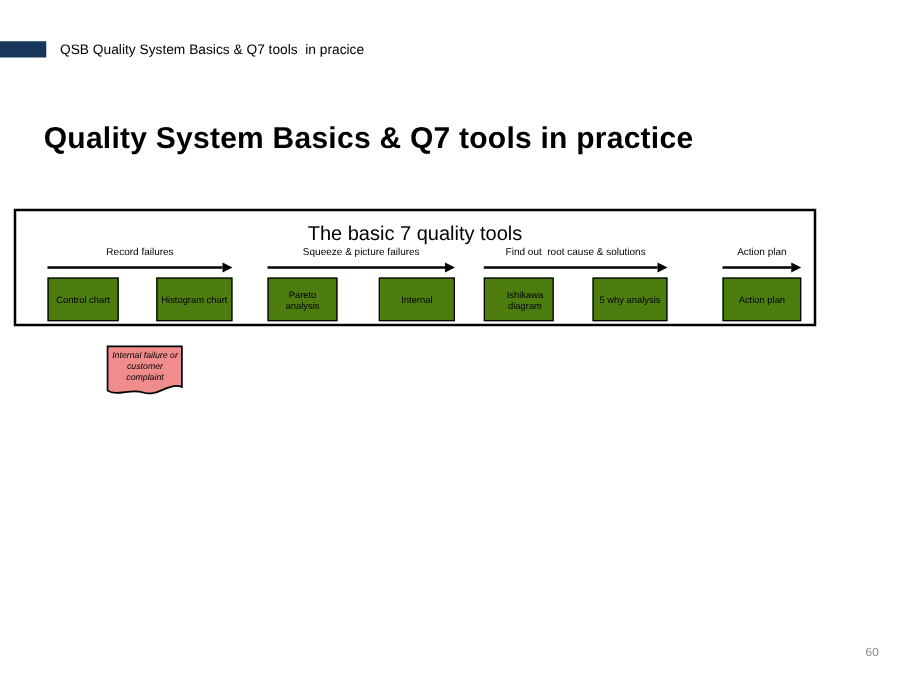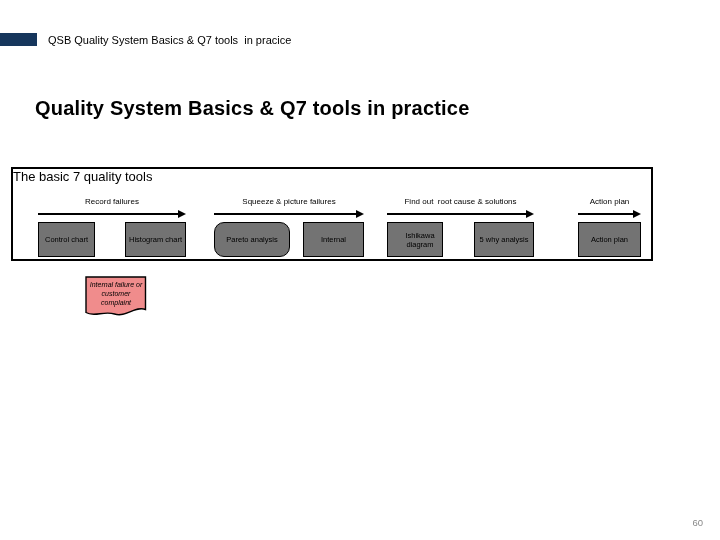--- a/index.html
+++ b/index.html
@@ -35,43 +35,43 @@
     white-space: pre;
     color: #000;
   }
 
   
   .slide-title {
     position: absolute;
     left: 35px;
     top: 97px;
     margin: 0;
-    font-size: 20px;
+    font-size: 24px;
     font-weight: bold;
     letter-spacing: 0.2px;
     white-space: pre;
   }
 
   
   .diagram {
     position: absolute;
     left: 11px;
     top: 167px;
     width: 638px;
     height: 90px;
     border: 2px solid #000;
     background: #ffffff;
   }
   .diagram-title {
     position: absolute;
     left: 0;
-    top: 0;
+    top: 10px;
     width: 100%;
-    text-align: left;
-    font-size: 13px;
+    text-align: center;
+    font-size: 16px;
     white-space: pre;
   }
 
   .stage {
     position: absolute;
     top: 27px;
   }
   .stage-label {
     text-align: center;
     font-size: 8px;
@@ -99,38 +99,38 @@
   }
   .tool-row {
     display: flex;
     justify-content: space-between;
     margin-top: 4px;
   }
   .tool-box {
     height: 35px;
     box-sizing: border-box;
     border: 1px solid #000;
-    background: #737373;
+    background: #4d7c0f;
     display: flex;
     align-items: center;
     justify-content: center;
     text-align: center;
     font-size: 7.5px;
     line-height: 1.2;
     padding: 1px 3px;
   }
 
   
   .stage-1 { left: 25px;   width: 148px; }
   .stage-2 { left: 201px; width: 150px; }
   .stage-3 { left: 374px; width: 147px; }
   .stage-4 { left: 565px; width: 63px; }
   .stage-1 .tool-box:nth-child(1) { width: 57px; }
   .stage-1 .tool-box:nth-child(2) { width: 61px; }
-  .stage-2 .tool-box:nth-child(1) { width: 76px; border-radius: 10px; }
+  .stage-2 .tool-box:nth-child(1) { width: 56px; }
   .stage-2 .tool-box:nth-child(2) { width: 61px; }
   .stage-3 .tool-box:nth-child(1) { width: 56px; padding-left: 13px; }
   .stage-3 .tool-box:nth-child(2) { width: 60px; }
   .stage-4 .tool-box:nth-child(1) { width: 63px; }
 
   
   .sticky-note {
     position: absolute;
     left: 85px;
     top: 276px;

